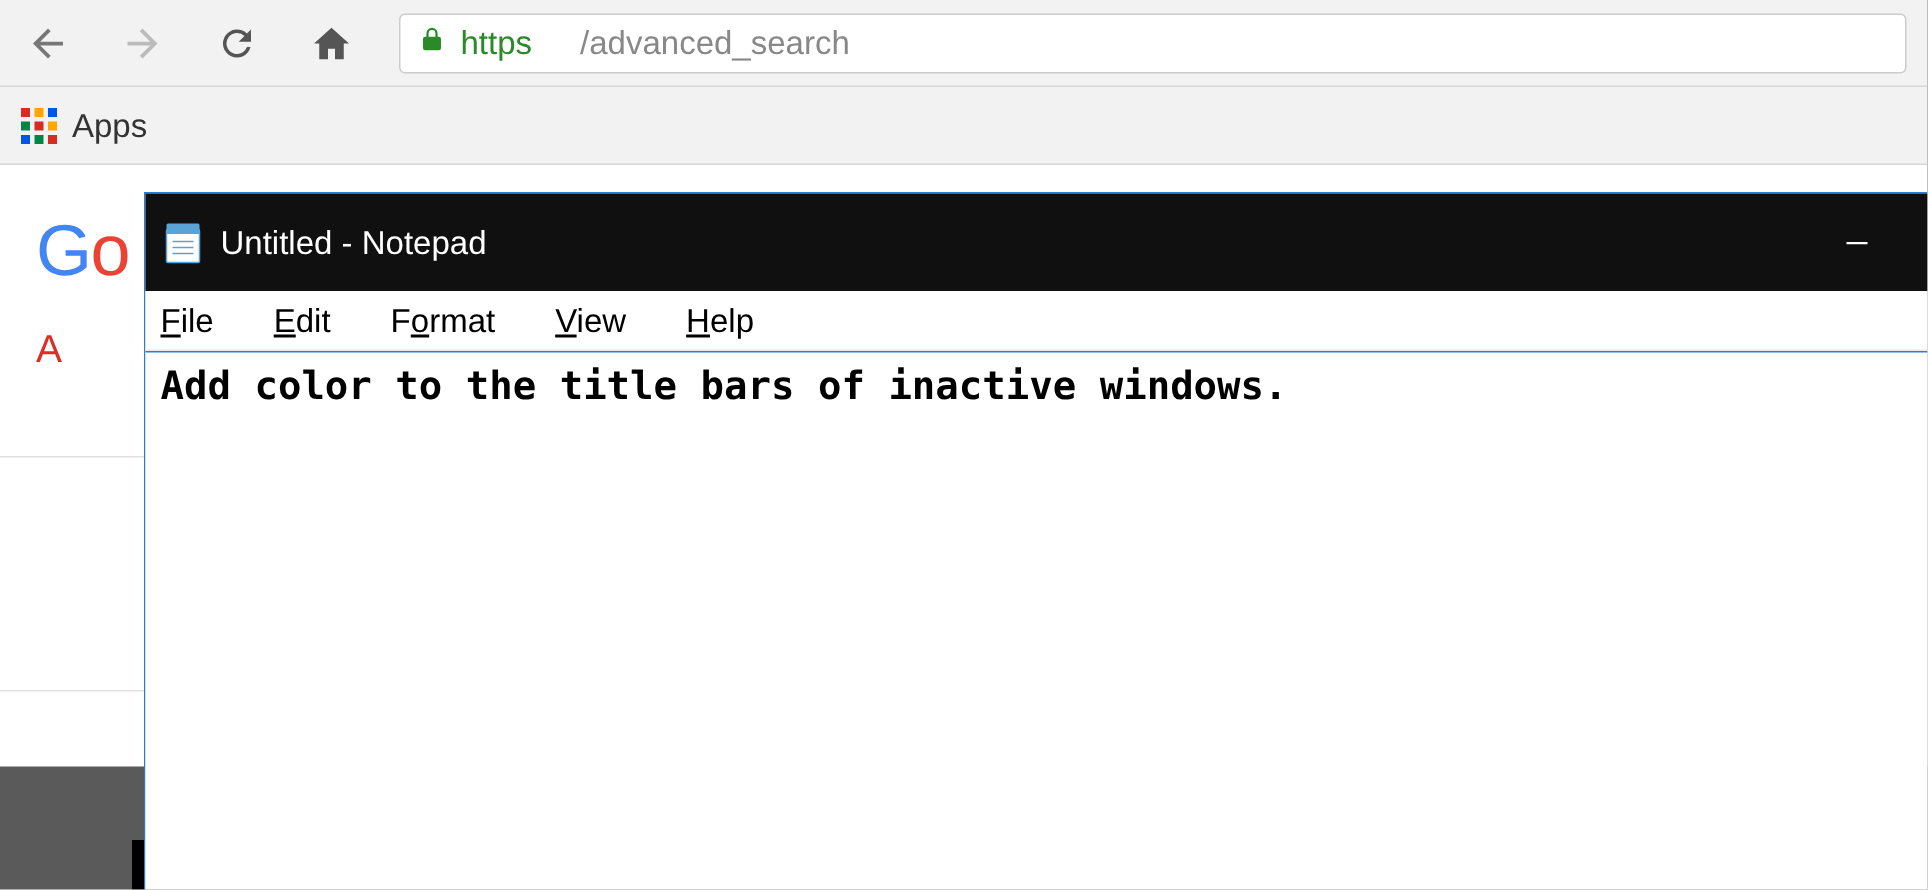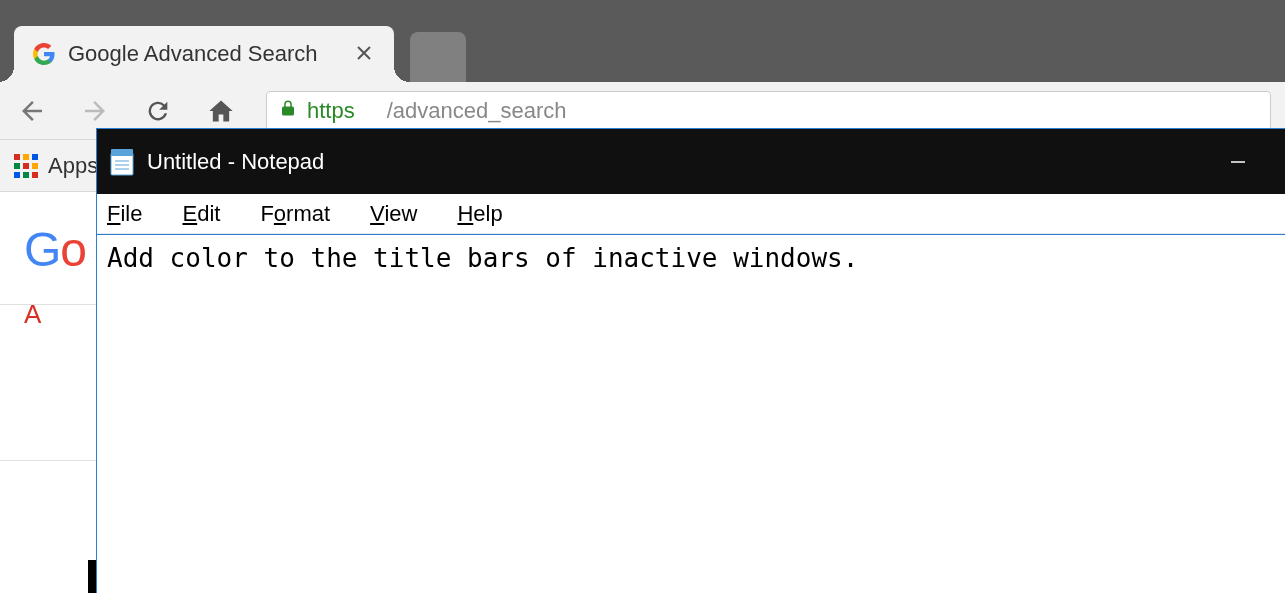--- a/index.html
+++ b/index.html
@@ -243,20 +243,21 @@
     .notepad-editor {
       flex: 1;
       background: #fff;
       padding: 8px 10px;
       font-family: Consolas, "Lucida Console", monospace;
       font-size: 26px;
       color: #000;
       border-top: 1px solid #2a7fd4;
       white-space: pre;
       overflow: hidden;
+      font-weight: bold;
     }
     
     .left-dark-edge{
       position:absolute;
       left:88px;
       top:560px;
       width:8px;
       bottom:0;
       background:#000;
     }
@@ -272,39 +273,20 @@
       left:0;
       top:460px;
       width:96px;
       border-top:1px solid #e0e0e0;
     }
   </style>
 </head>
 <body>
 
 <div class="chrome-window">
-  <div class="chrome-tabstrip">
-    <div class="chrome-tab">
-      <span class="favicon">
-        <svg viewBox="0 0 48 48" width="24" height="24">
-          <path fill="#4285F4" d="M45.12 24.5c0-1.56-.14-3.06-.4-4.5H24v8.51h11.84c-.51 2.75-2.06 5.08-4.39 6.64v5.52h7.11c4.16-3.83 6.56-9.47 6.56-16.17z"></path>
-          <path fill="#34A853" d="M24 46c5.94 0 10.92-1.97 14.56-5.33l-7.11-5.52c-1.97 1.32-4.49 2.1-7.45 2.1-5.73 0-10.58-3.87-12.31-9.07H4.34v5.7C7.96 41.07 15.4 46 24 46z"></path>
-          <path fill="#FBBC05" d="M11.69 28.18C11.25 26.86 11 25.45 11 24s.25-2.86.69-4.18v-5.7H4.34C2.85 17.09 2 20.45 2 24c0 3.55.85 6.91 2.34 9.88l7.35-5.7z"></path>
-          <path fill="#EA4335" d="M24 10.75c3.23 0 6.13 1.11 8.41 3.29l6.31-6.31C34.91 4.18 29.93 2 24 2 15.4 2 7.96 6.93 4.34 14.12l7.35 5.7c1.73-5.2 6.58-9.07 12.31-9.07z"></path>
-        </svg>
-      </span>
-      <span class="chrome-tab-title">Google Advanced Search</span>
-      <span class="tab-close">
-        <svg width="16" height="16" viewBox="0 0 16 16">
-            <path d="M2 2 L14 14 M14 2 L2 14" stroke="#555" stroke-width="2"></path>
-          </svg>
-      </span>
-    </div>
-    <div class="inactive-tab"></div>
-  </div>
 
   <div class="chrome-toolbar">
     <span class="nav-btn">
       <svg width="30" height="30" viewBox="0 0 24 24">
           <path d="M20 11H7.83l5.59-5.59L12 4l-8 8 8 8 1.41-1.41L7.83 13H20z" fill="#777"></path>
         </svg>
     </span>
     <span class="nav-btn">
       <svg width="30" height="30" viewBox="0 0 24 24">
           <path d="M4 13h12.17l-5.59 5.59L12 20l8-8-8-8-1.41 1.41L16.17 11H4z" fill="#bbb"></path>

